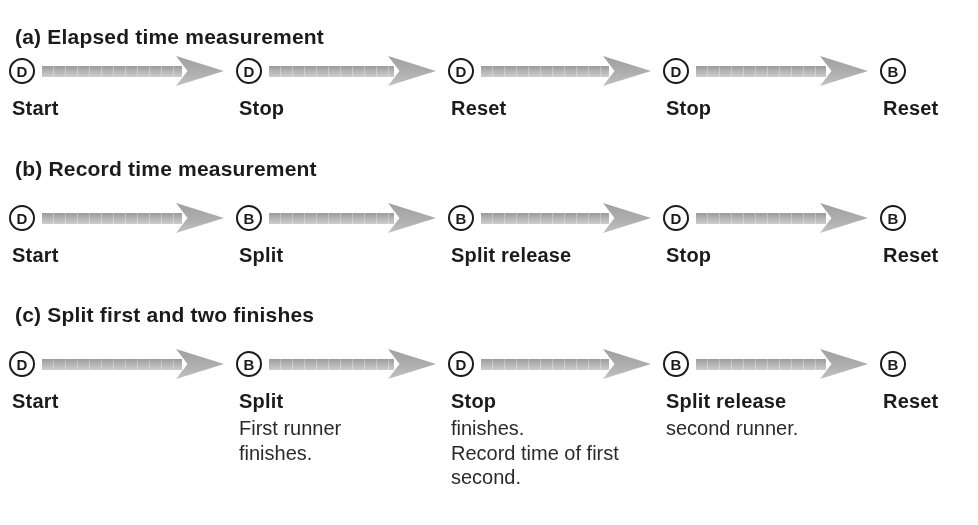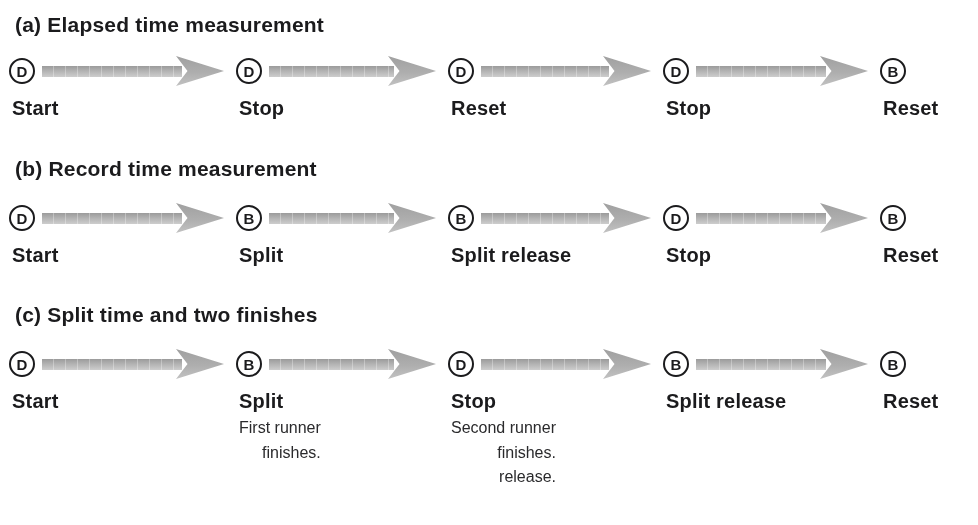--- a/index.html
+++ b/index.html
@@ -32,43 +32,42 @@
     font-size:15px;font-weight:bold;line-height:1;color:var(--text);
     transform:translateY(-0.5px);
   }
   .step-label{
     padding-left:3px;margin-top:12px;
     font-size:20px;line-height:24px;font-weight:bold;color:var(--text);
     letter-spacing:0.2px;
   }
   .step-notes{padding-left:3px;margin-top:3px;}
   .note-line{
-    font-size:16px;line-height:24.5px;font-weight:normal;color:#2a2a2c;
+    font-size:20px;line-height:24.5px;font-weight:normal;color:#2a2a2c;
     white-space:nowrap;
-    text-align:right;
   }
   .arrow{position:absolute;height:30px;}
   .arrow-shaft{
     position:absolute;left:0;top:10px;height:11px;
     background:
       repeating-linear-gradient(90deg, rgba(255,255,255,0) 0 11px, rgba(255,255,255,0.30) 11px 12px),
       linear-gradient(180deg, var(--arrow-top) 0%, var(--arrow-mid) 48%, var(--arrow-bot) 100%);
   }
   .arrow-head{
     position:absolute;right:0;top:0;width:48px;height:30px;
     background:linear-gradient(180deg, #a0a0a0 0%, #aeaeae 55%, #c2c2c2 100%);
     clip-path:polygon(0% 0%, 100% 50%, 0% 100%, 24% 50%);
   }
 </style>
 </head>
 <body>
 
 <div id="page">
     <div class="section">
-    <h2 class="section-title" style="top: 13px;">(a) Elapsed time measurement</h2>
+    <h2 class="section-title" style="top: 25px;">(a) Elapsed time measurement</h2>
   </div>
     <div class="step" style="left: 9px; top: 58px;">
     <span class="btn-circle">
       <span class="btn-letter">D</span>
     </span>
     <div class="step-label">Start</div>
 
   </div>
     <div class="arrow" style="left: 42px; top: 56px; width: 182px;">
     <div class="arrow-shaft" style="width: 140px;"></div>
@@ -162,21 +161,21 @@
     <div class="arrow-head"></div>
   </div>
     <div class="step" style="left: 880px; top: 205px;">
     <span class="btn-circle">
       <span class="btn-letter">B</span>
     </span>
     <div class="step-label">Reset</div>
 
   </div>
     <div class="section">
-    <h2 class="section-title" style="top: 303px;">(c) Split time and two finishes</h2>
+    <h2 class="section-title" style="top: 303px;">(c) Split first and two finishes</h2>
   </div>
     <div class="step" style="left: 9px; top: 351px;">
     <span class="btn-circle">
       <span class="btn-letter">D</span>
     </span>
     <div class="step-label">Start</div>
 
   </div>
     <div class="arrow" style="left: 42px; top: 349px; width: 182px;">
     <div class="arrow-shaft" style="width: 140px;"></div>
@@ -195,35 +194,36 @@
     <div class="arrow" style="left: 269px; top: 349px; width: 167px;">
     <div class="arrow-shaft" style="width: 125px;"></div>
     <div class="arrow-head"></div>
   </div>
     <div class="step" style="left: 448px; top: 351px;">
     <span class="btn-circle">
       <span class="btn-letter">D</span>
     </span>
     <div class="step-label">Stop</div>
     <div class="step-notes">
-        <div class="note-line">Second runner</div>
         <div class="note-line">finishes.</div>
-        <div class="note-line">release.</div>
+        <div class="note-line">Record time of first</div>
+        <div class="note-line">second.</div>
       </div>
   </div>
     <div class="arrow" style="left: 481px; top: 349px; width: 170px;">
     <div class="arrow-shaft" style="width: 128px;"></div>
     <div class="arrow-head"></div>
   </div>
     <div class="step" style="left: 663px; top: 351px;">
     <span class="btn-circle">
       <span class="btn-letter">B</span>
     </span>
     <div class="step-label">Split release</div>
     <div class="step-notes">
+        <div class="note-line">second runner.</div>
       </div>
   </div>
     <div class="arrow" style="left: 696px; top: 349px; width: 172px;">
     <div class="arrow-shaft" style="width: 130px;"></div>
     <div class="arrow-head"></div>
   </div>
     <div class="step" style="left: 880px; top: 351px;">
     <span class="btn-circle">
       <span class="btn-letter">B</span>
     </span>

